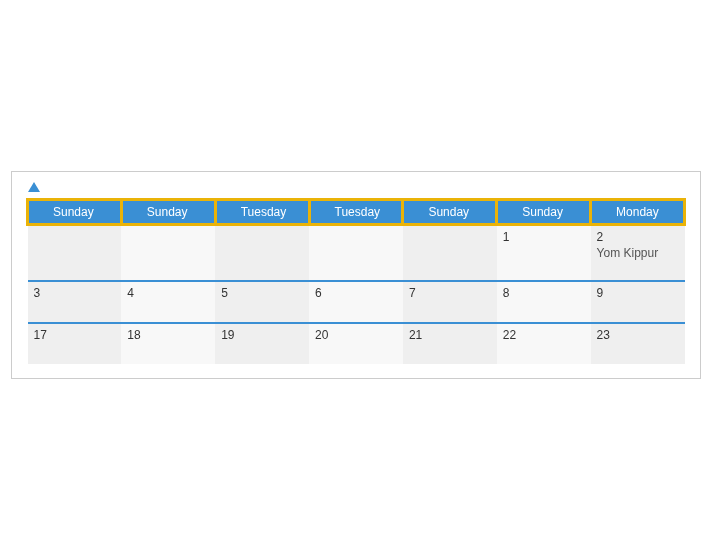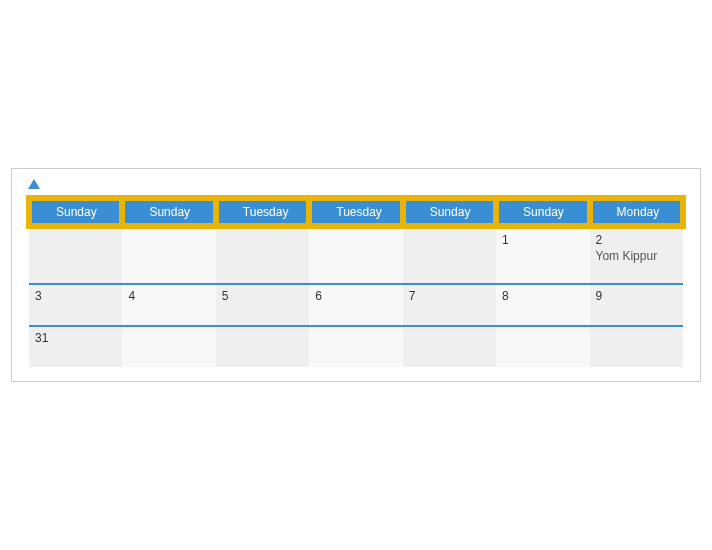--- a/index.html
+++ b/index.html
@@ -71,21 +71,21 @@
       border-collapse: collapse;
       table-layout: fixed;
     }
     .calendar-table thead tr th {
       background: #3a8fd4;
       color: #fff;
       font-size: 12px;
       font-weight: normal;
       padding: 4px 24px;
       text-align: left;
-      border: 6px solid #eab308;
+      border: 3px solid #eab308;
       margin-left: 35px;
     }
     .calendar-table tbody tr {
       border-top: 2px solid #3a8fd4;
     }
     .calendar-table tbody tr td {
       vertical-align: top;
       padding: 4px 6px 20px 6px;
       font-size: 12px;
       color: #333;
@@ -177,24 +177,36 @@
           </td>
           <td>
             <span class="day-num">8</span>
           </td>
           <td>
             <span class="day-num">9</span>
           </td>
         </tr>
         <tr>
           <td>
-            <span class="day-num">31</span>
-          </td>
-          <td></td>
-          <td></td>
-          <td></td>
-          <td></td>
-          <td></td>
-          <td></td>
+            <span class="day-num">17</span>
+          </td>
+          <td>
+            <span class="day-num">18</span>
+          </td>
+          <td>
+            <span class="day-num">19</span>
+          </td>
+          <td>
+            <span class="day-num">20</span>
+          </td>
+          <td>
+            <span class="day-num">21</span>
+          </td>
+          <td>
+            <span class="day-num">22</span>
+          </td>
+          <td>
+            <span class="day-num">23</span>
+          </td>
         </tr>
       </tbody>
   </table>
 </div>
 
 </body></html>

